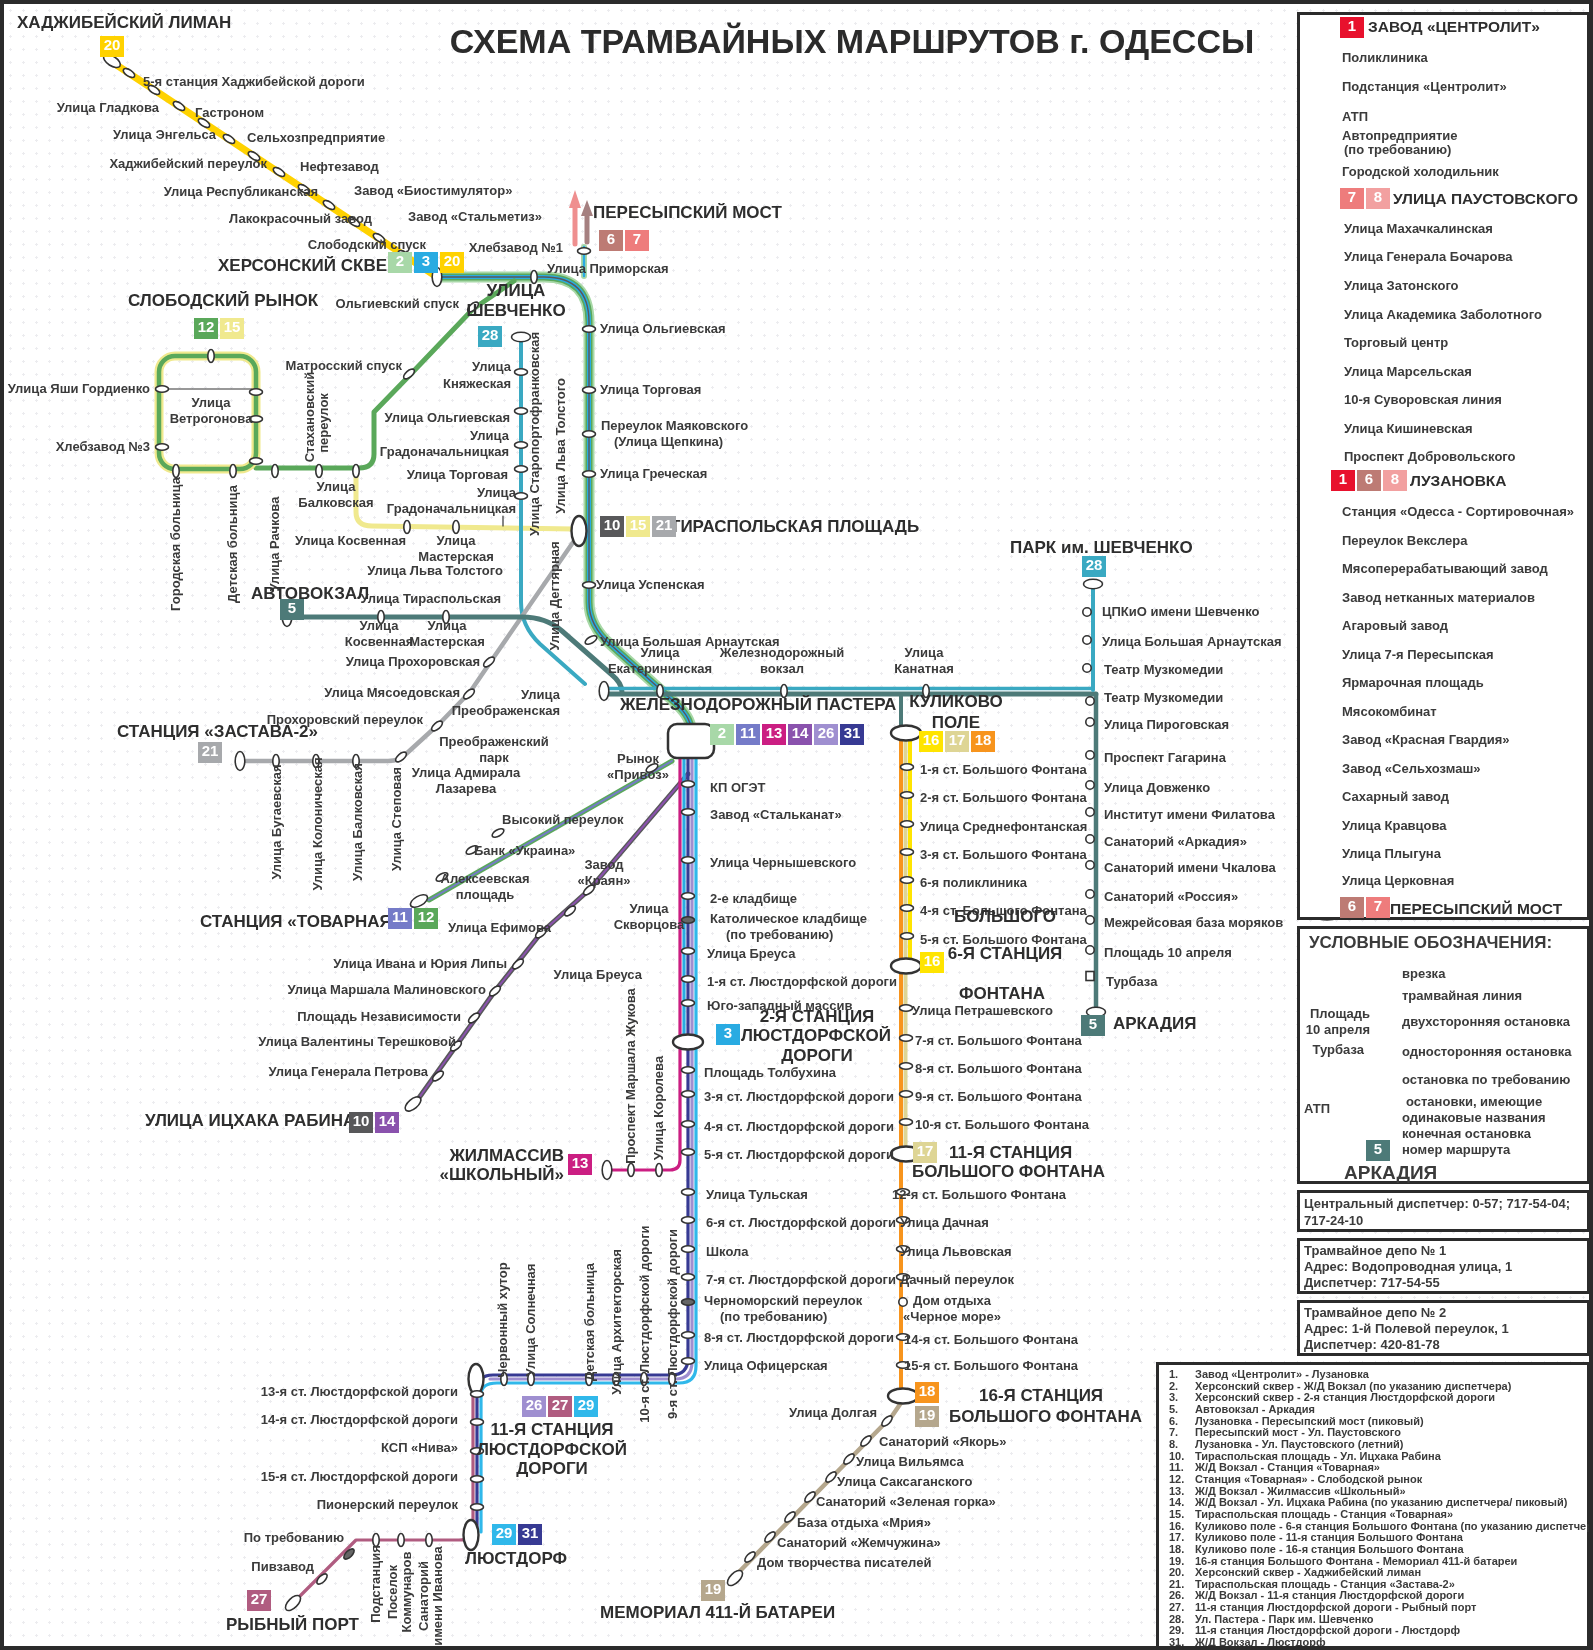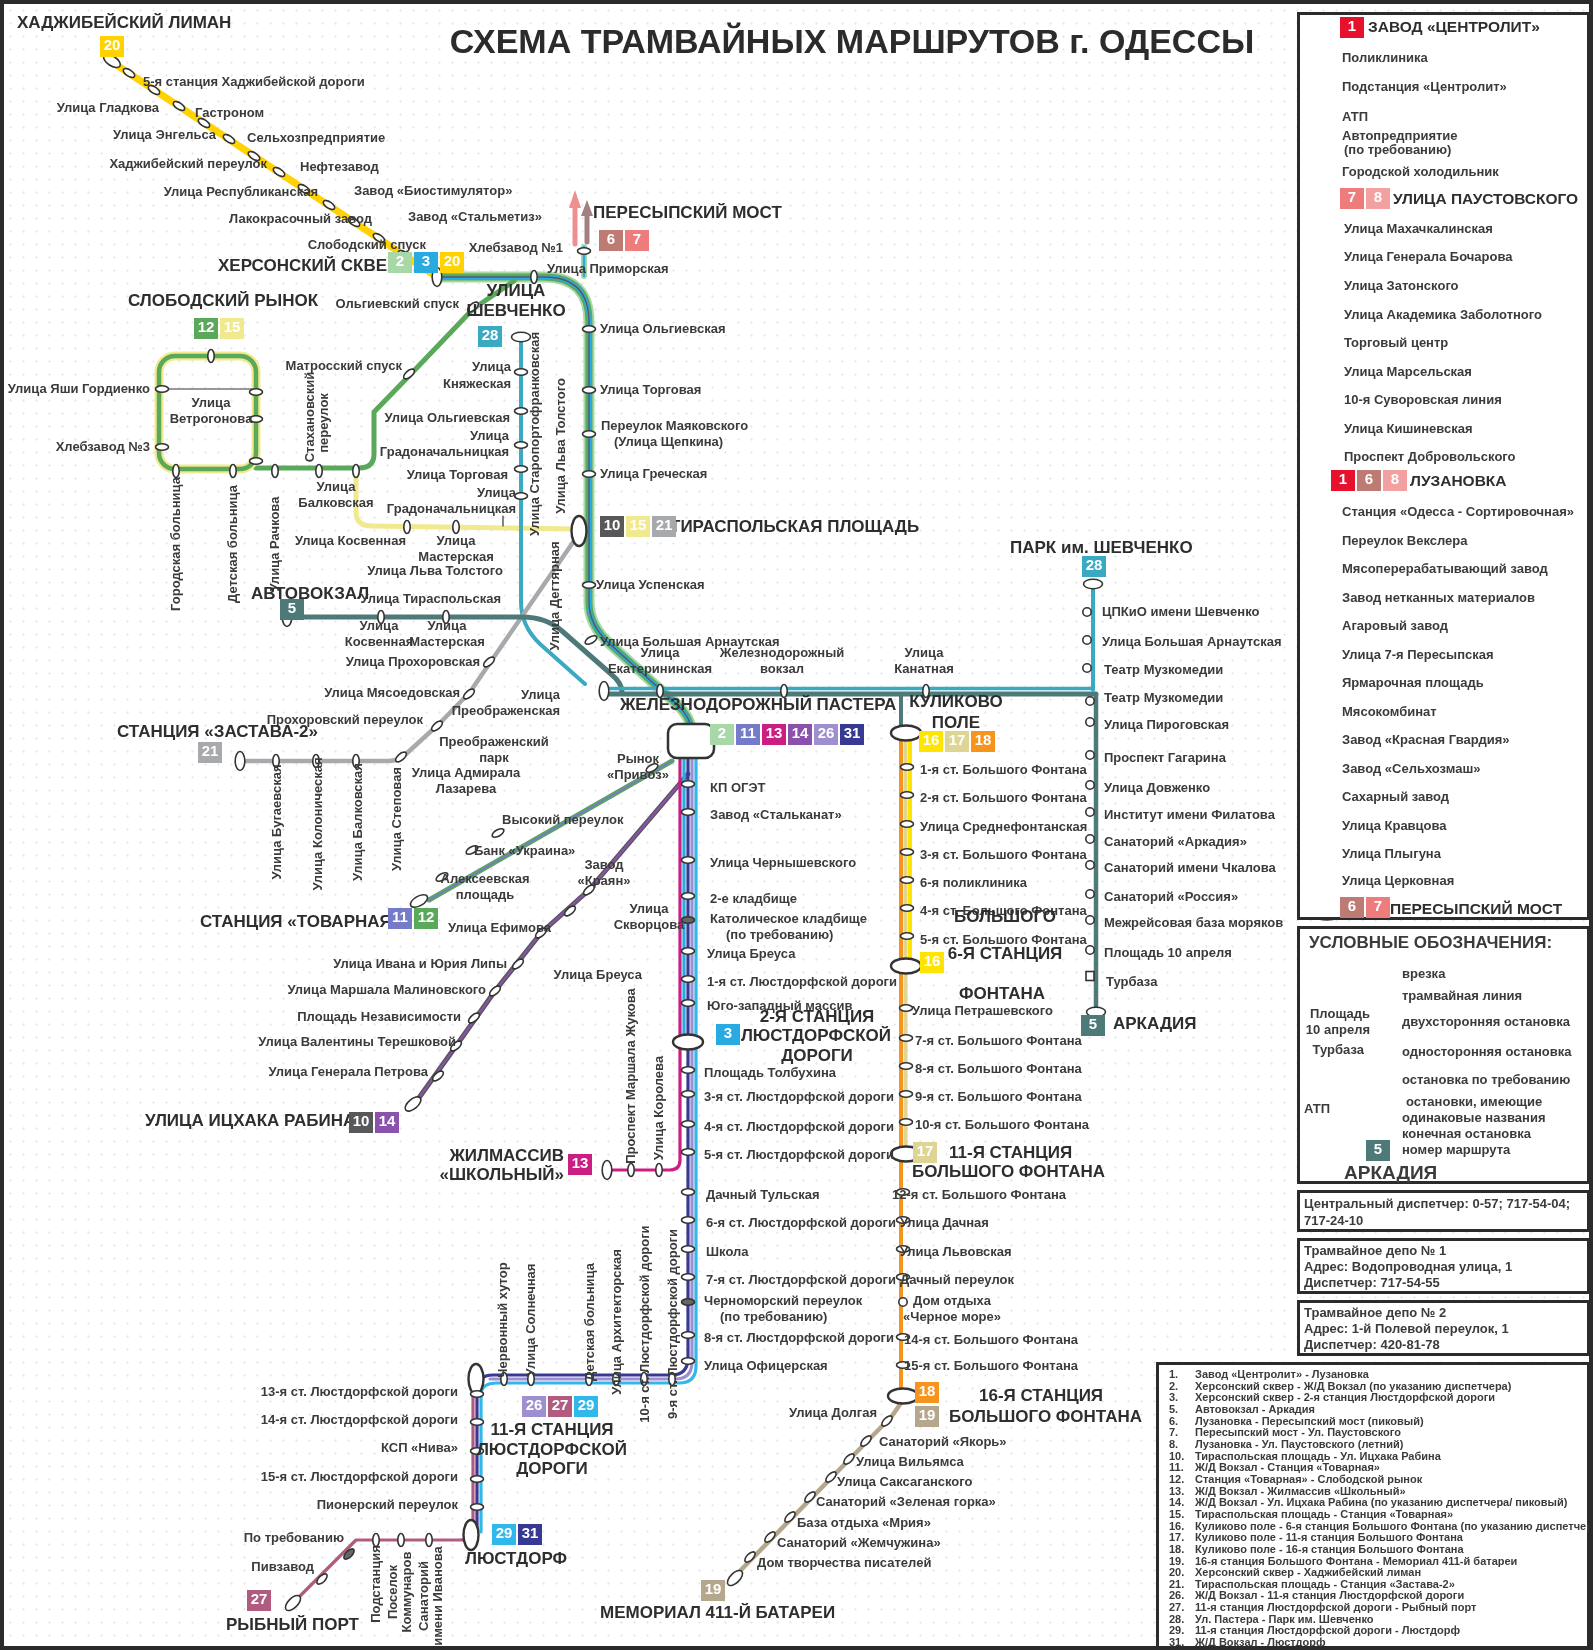--- a/index.html
+++ b/index.html
@@ -422,21 +422,21 @@
       <div class="lb" style="left: 706px; top: 887px;">2-е кладбище</div>
       <div class="lb" style="left: 706px; top: 907px;">Католическое кладбище</div>
       <div class="lb" style="left: 722px; top: 923px;">(по требованию)</div>
       <div class="lb" style="left: 703px; top: 942px;">Улица Бреуса</div>
       <div class="lb" style="left: 703px; top: 970px;">1-я ст. Люстдорфской дороги</div>
       <div class="lb" style="left: 703px; top: 994px;">Юго-западный массив</div>
       <div class="lb" style="left: 700px; top: 1061px;">Площадь Толбухина</div>
       <div class="lb" style="left: 700px; top: 1085px;">3-я ст. Люстдорфской дороги</div>
       <div class="lb" style="left: 700px; top: 1115px;">4-я ст. Люстдорфской дороги</div>
       <div class="lb" style="left: 700px; top: 1143px;">5-я ст. Люстдорфской дороги</div>
-      <div class="lb" style="left: 702px; top: 1183px;">Дачный Тульская</div>
+      <div class="lb" style="left: 702px; top: 1183px;">Улица Тульская</div>
       <div class="lb" style="left: 702px; top: 1211px;">6-я ст. Люстдорфской дороги</div>
       <div class="lb" style="left: 702px; top: 1240px;">Школа</div>
       <div class="lb" style="left: 702px; top: 1268px;">7-я ст. Люстдорфской дороги</div>
       <div class="lb" style="left: 700px; top: 1289px;">Черноморский переулок</div>
       <div class="lb" style="left: 716px; top: 1305px;">(по требованию)</div>
       <div class="lb" style="left: 700px; top: 1326px;">8-я ст. Люстдорфской дороги</div>
       <div class="lb" style="left: 700px; top: 1354px;">Улица Офицерская</div>
       <div class="lb" style="left: 498px; top: 808px;">Высокий переулок</div>
       <div class="lb" style="left: 470px; top: 839px;">Банк «Украина»</div>
       <div class="lb" style="left: 481px; top: 867px; transform: translateX(-50%);">Алексеевская</div>

